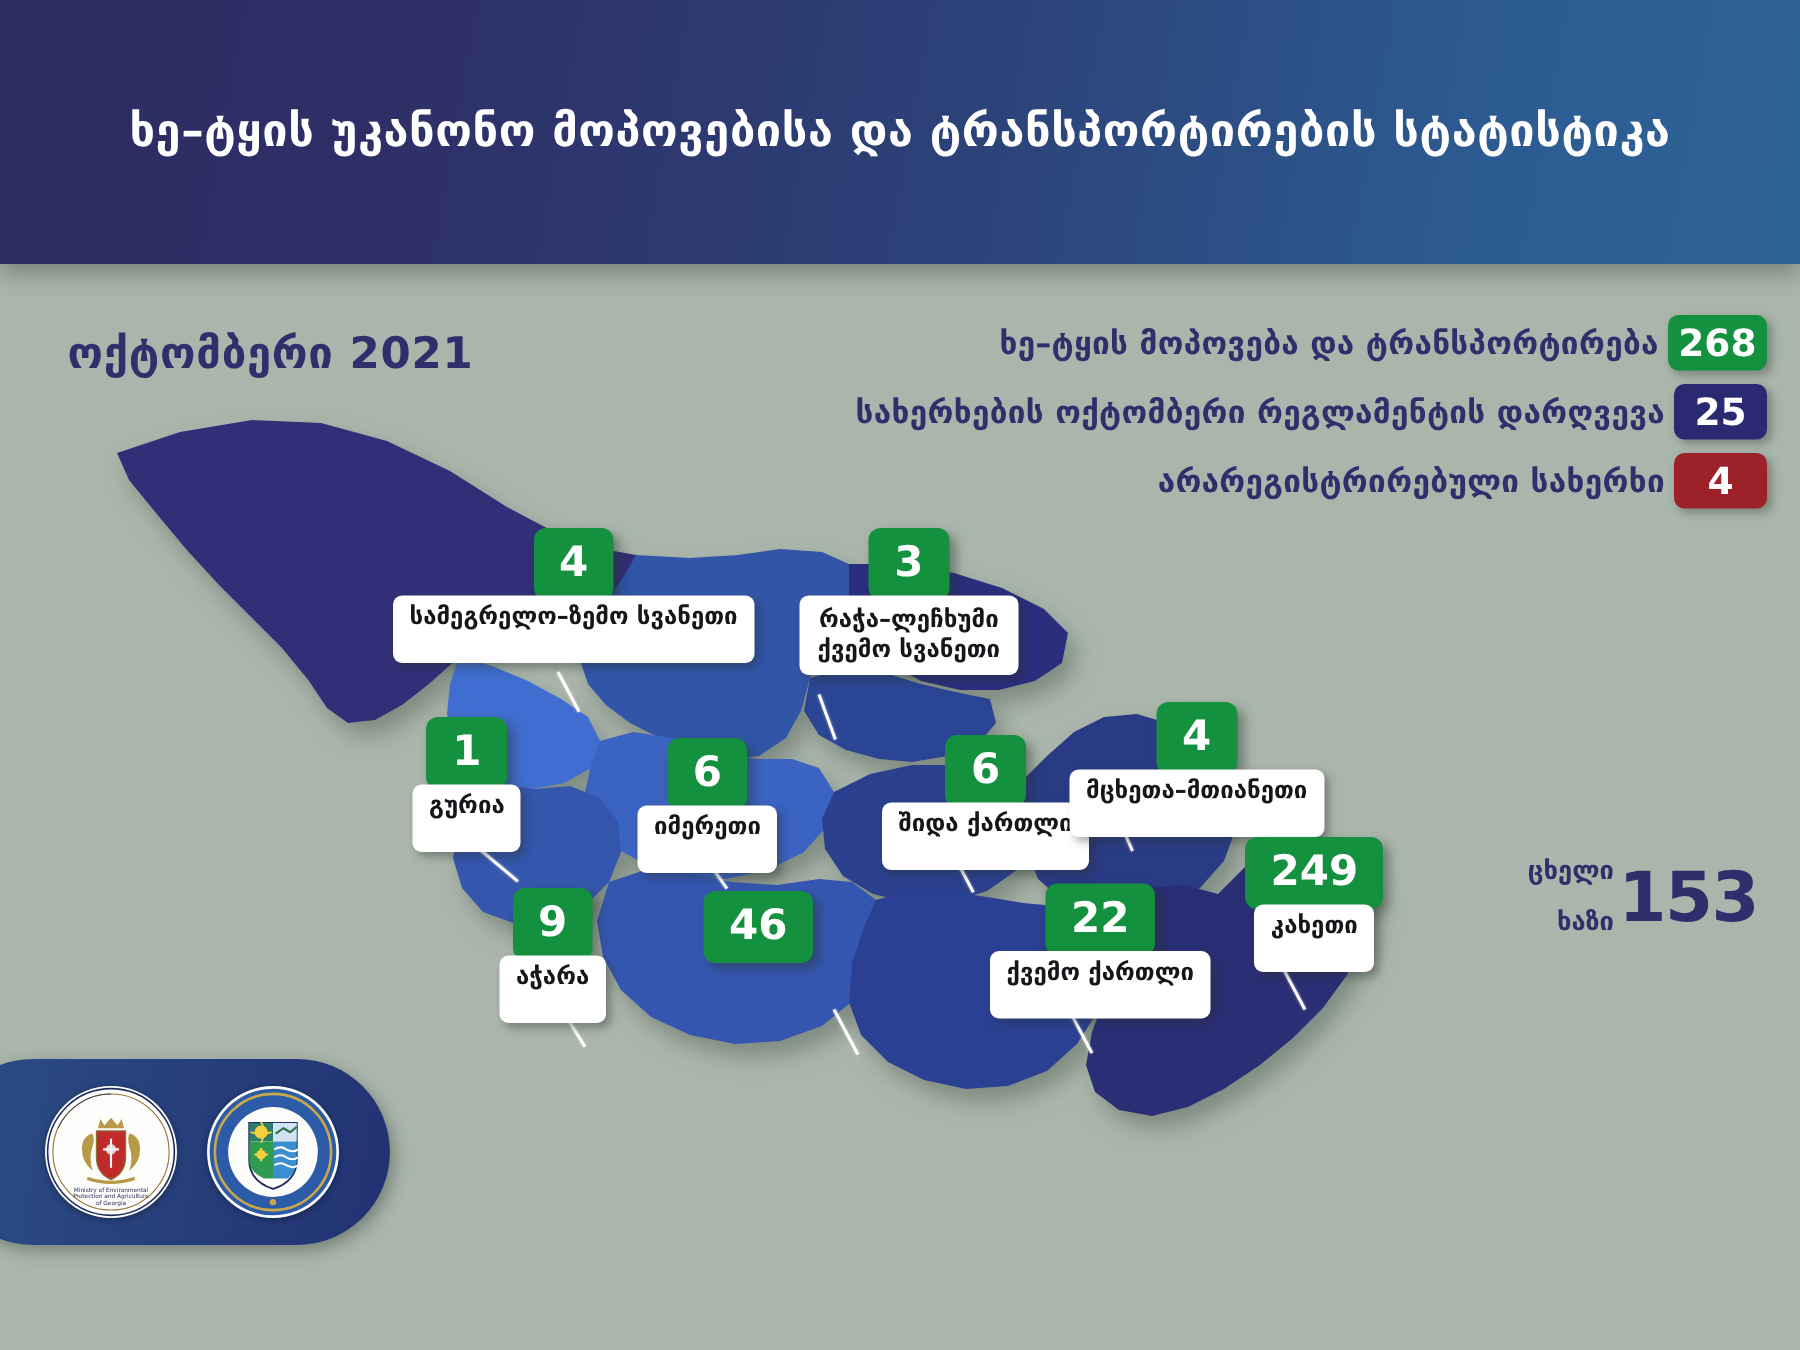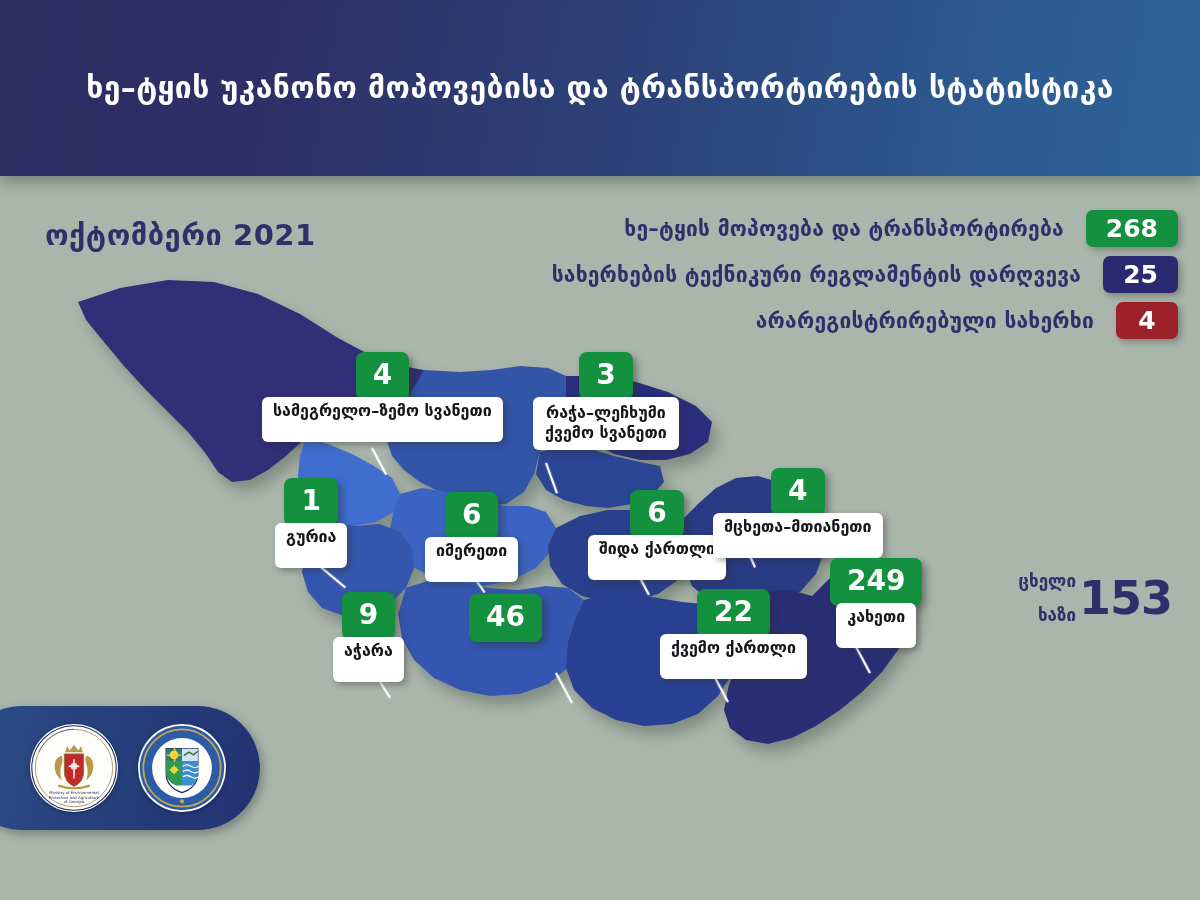--- a/index.html
+++ b/index.html
@@ -48,40 +48,40 @@
 
   
   .legend {
     position:absolute; right:22px; top:210px;
     display:flex; flex-direction:column;
     gap:9px;
     align-items:flex-end;
     z-index:6;
   }
   .legend-row {
-    display:flex; align-items:center; gap:22px;
+    display:flex; align-items:center; gap:6px;
     justify-content:flex-end;
   }
   .legend-text {
     color:#2e2f6b;
     font-size:21px;
     font-weight:700;
     white-space:nowrap;
     letter-spacing:.2px;
   }
   .legend-badge {
     min-width:62px;
     height:37px;
     border-radius:7px;
     display:flex; align-items:center; justify-content:center;
     color:#fff;
     font-size:25px;
     font-weight:700;
     box-shadow:3px 3px 6px rgba(60,70,60,.42);
-    padding:0 20px;
+    padding:0 7px;
   }
   .lg-green { background:#14913f; }
   .lg-navy  { background:#2a2a72; }
   .lg-red   { background:#9d2129; }
 
   
   .map-wrap {
     position:absolute; left:0; top:170px;
     width:1200px; height:600px;
     z-index:1;
@@ -187,21 +187,21 @@
   </div>
 
   <div class="date-label">ოქტომბერი 2021</div>
 
   <div class="legend">
     <div class="legend-row">
       <span class="legend-text">ხე–ტყის მოპოვება და ტრანსპორტირება</span>
       <span class="legend-badge lg-green">268</span>
     </div>
     <div class="legend-row">
-      <span class="legend-text">სახერხების ტექნიკური რეგლამენტის დარღვევა</span>
+      <span class="legend-text">სახერხების ოქტომბერი რეგლამენტის დარღვევა</span>
       <span class="legend-badge lg-navy">25</span>
     </div>
     <div class="legend-row">
       <span class="legend-text">არარეგისტრირებული სახერხი</span>
       <span class="legend-badge lg-red">4</span>
     </div>
   </div>
 
   <div class="map-wrap">
     <svg viewBox="0 0 1200 600" xmlns="http://www.w3.org/2000/svg">

